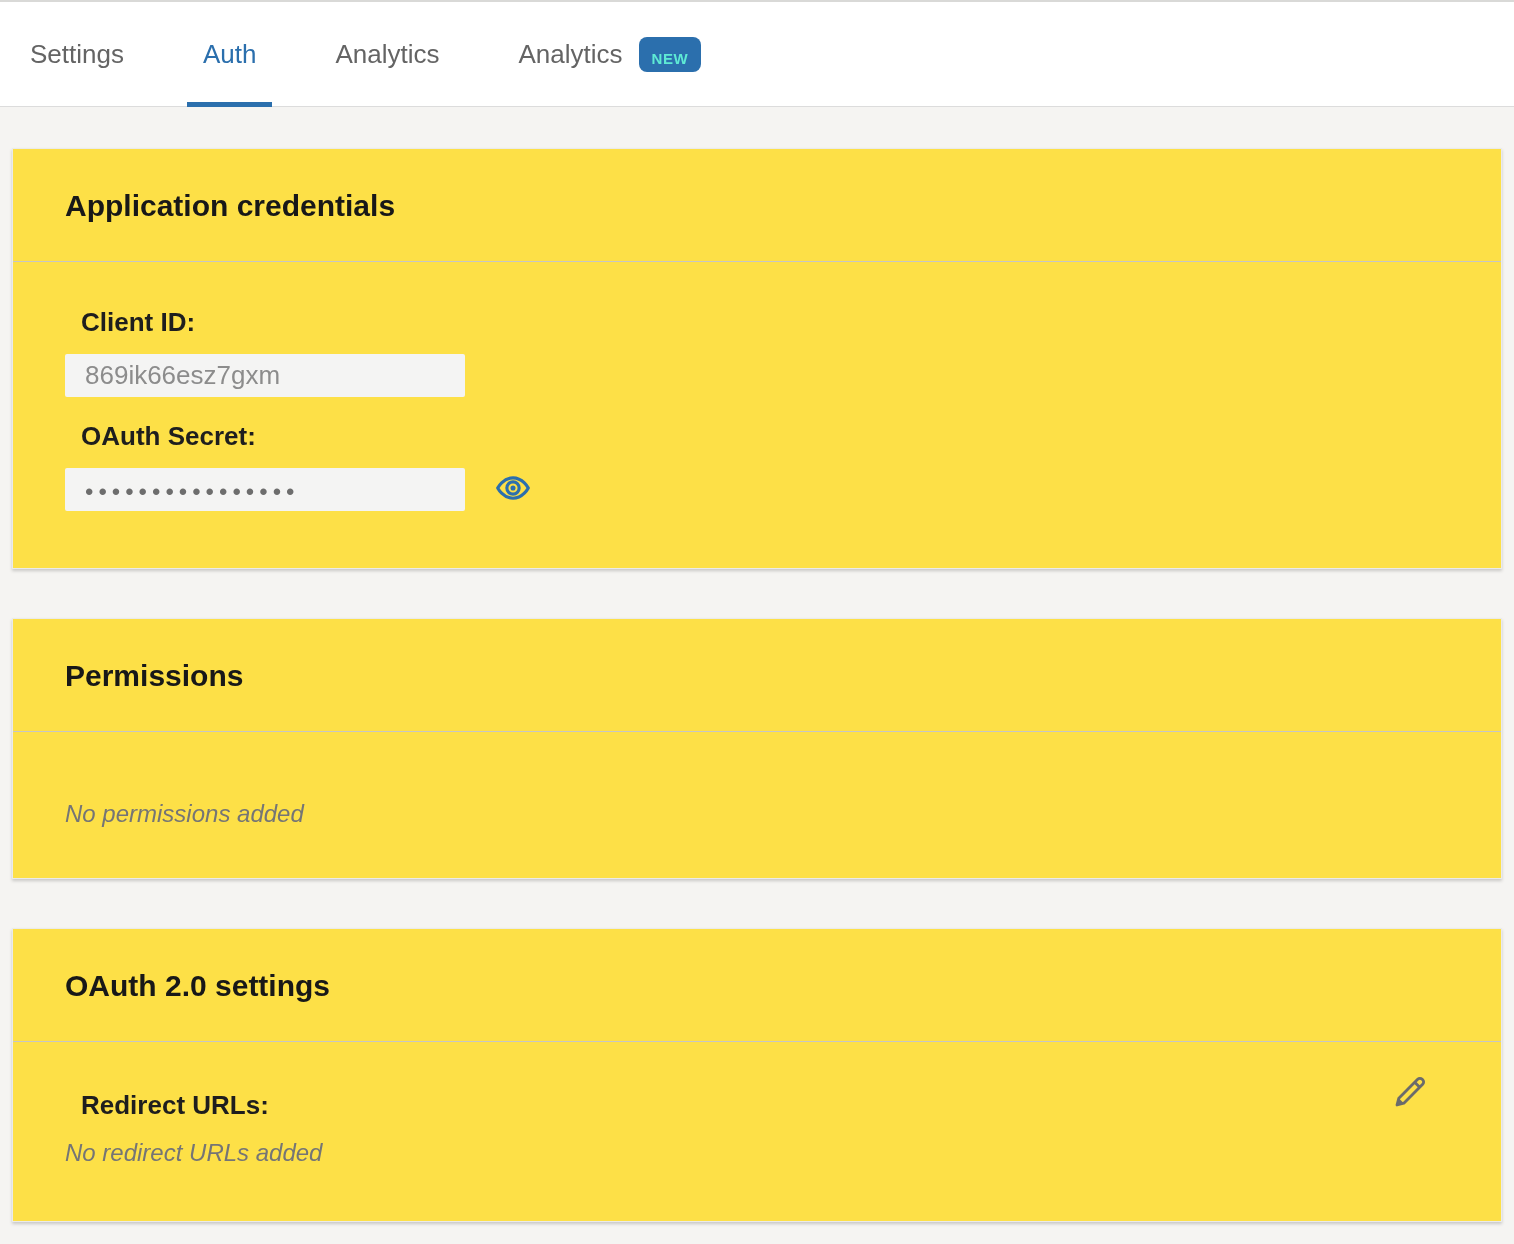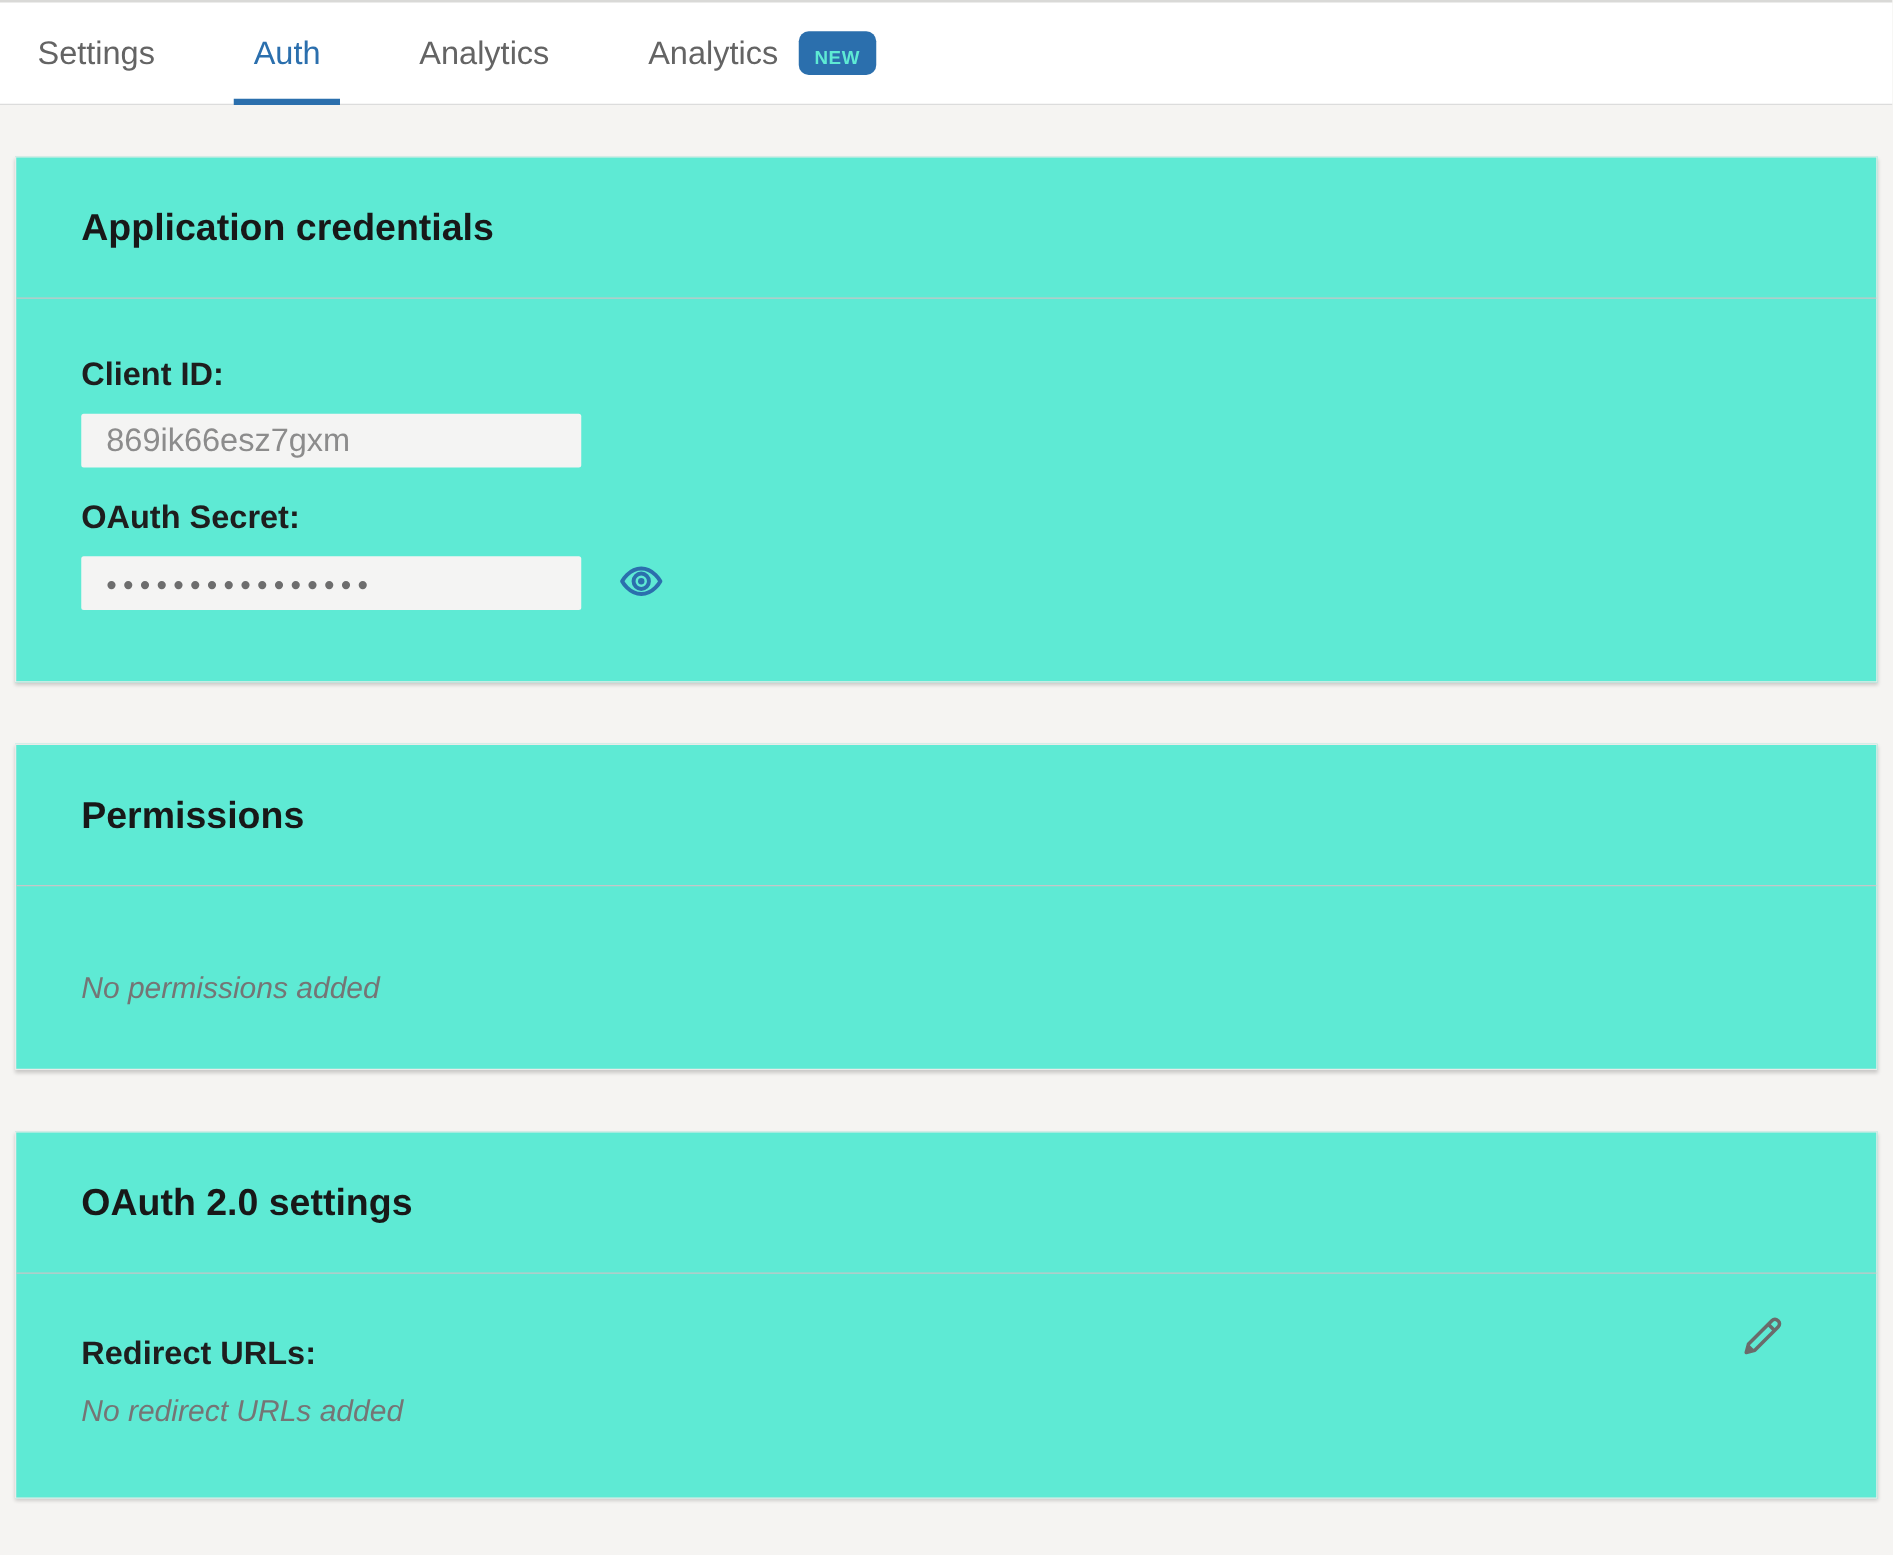--- a/index.html
+++ b/index.html
@@ -1,20 +1,20 @@
 <!DOCTYPE html>
 <html style="--accent: #2b6fad;"><head>
 <meta charset="utf-8">
 <style>
   * { margin:0; padding:0; box-sizing:border-box; }
   html,body { width:1514px; height:1244px; background:#f5f4f2; font-family:"Liberation Sans", sans-serif; overflow:hidden; }
 
   
   .tabbar {
-    height:84px; background:#ffffff;
+    height:107px; background:#ffffff;
     border-top:2px solid #d9d9d7;
     border-bottom:1px solid #dcdcdc;
     display:flex; align-items:stretch;
     padding:0 14px; gap:47px;
   }
   .tab {
     display:flex; align-items:center; gap:16px;
     padding:0 16px; position:relative;
     font-size:26px; font-weight:500; color:#646464;
     cursor:pointer; white-space:nowrap;
@@ -26,36 +26,37 @@
   }
   .badge {
     background:var(--accent,#2d76b0); color:#5eead4;
     font-size:15px; font-weight:700; line-height:1;
     padding:14px 13px 6px; border-radius:8px; letter-spacing:0.5px;
   }
 
   
   .content { padding:41px 12px 0; }
   .card {
-    background:#5eead4;
+    background:#fde047;
     border:1px solid #ebebe9;
     box-shadow:0 2px 3px rgba(0,0,0,0.18);
     margin-bottom:49px;
   }
   .card-header {
     padding:40px 52px 38px;
     font-size:30px; font-weight:700; color:#181818;
   }
   .card-body { border-top:1px solid #c6c6c6; }
 
   
   .cred-body { padding:45px 52px 57px; }
   .field-label {
     font-size:26px; font-weight:700; color:#1e1e1e;
     margin-bottom:16px;
+    margin-left:16px;
   }
   .field-box {
     width:400px; height:43px;
     background:#f4f4f3; border:none; border-radius:2px;
     font-family:"Liberation Sans", sans-serif;
     font-size:26px; color:#8c8c8c;
     padding:0 0 0 20px; outline:none; display:block;
   }
   .secret-row { display:flex; align-items:center; }
   .field-box.secret {

